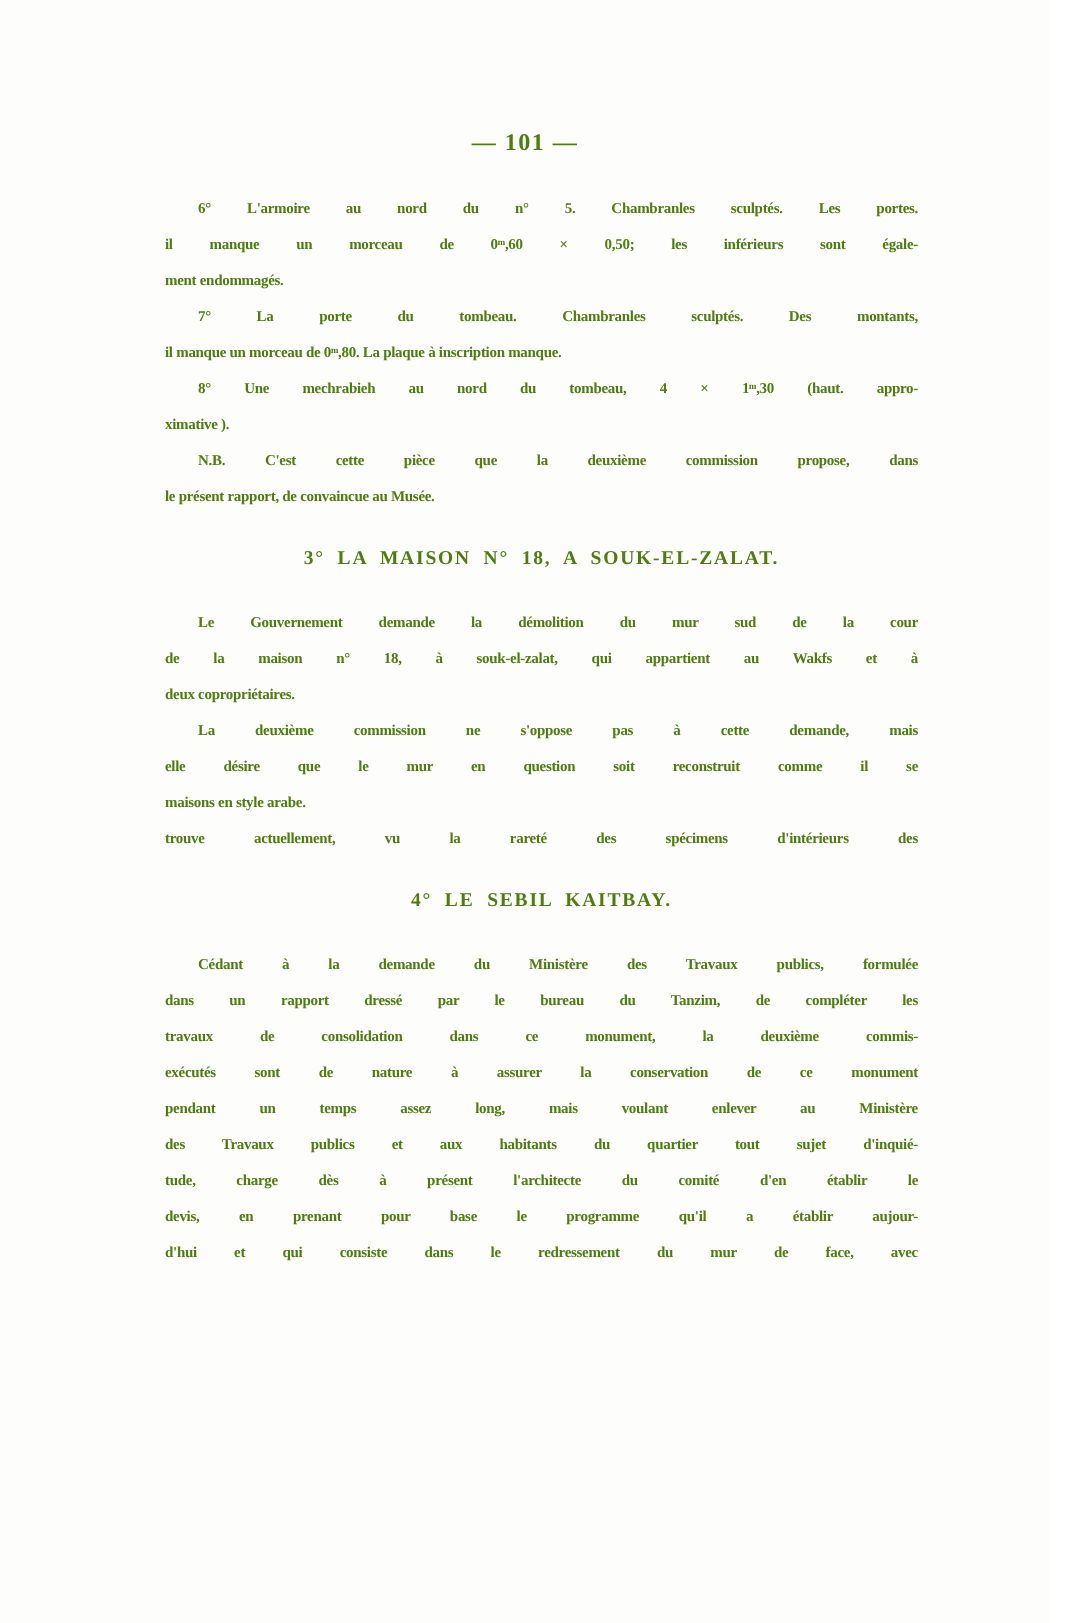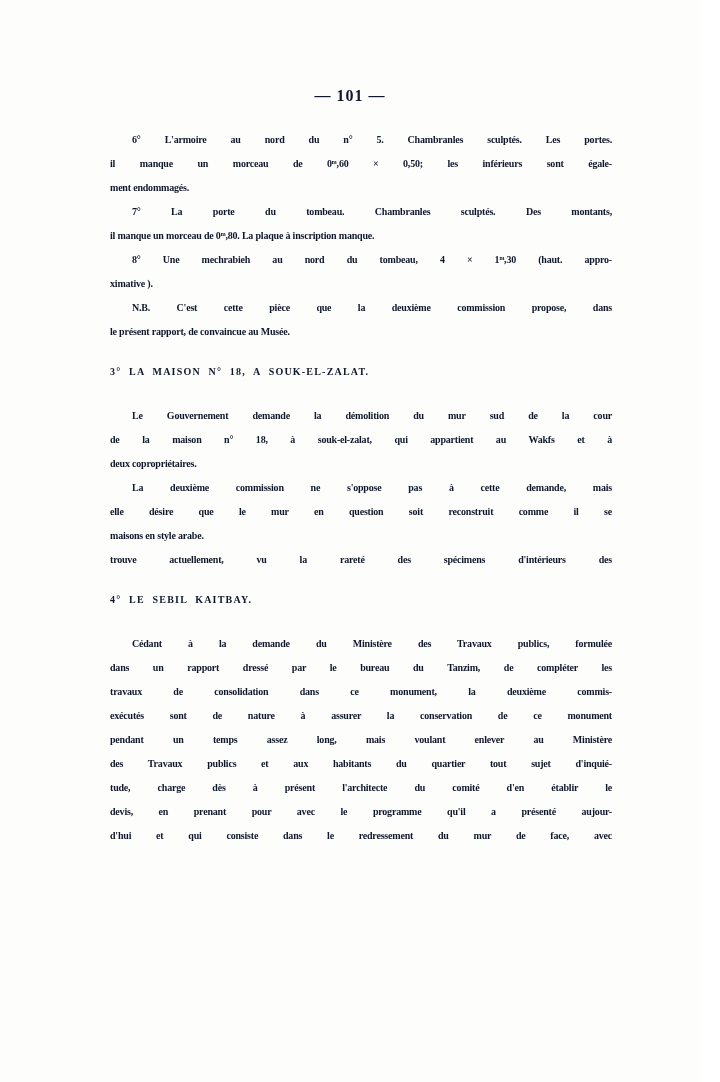--- a/index.html
+++ b/index.html
@@ -9,21 +9,21 @@
   }
   .page {
     position: relative;
     width: 700px;
     height: 1082px;
     background: #fdfdfc;
     box-sizing: border-box;
     padding-top: 86px;
     overflow: hidden;
     font-family: "Liberation Serif", "DejaVu Serif", serif;
-    color: #0f172a;
+    color: #4d7c0f;
     font-weight: bold;
   }
   .page-number {
     height: 20px;
     line-height: 20px;
     text-align: center;
     font-size: 16px;
     letter-spacing: 1px;
     margin: 0 0 22px 0;
   }
@@ -45,22 +45,22 @@
   }
   .line.first {
     text-indent: 22px;
   }
   .line.last {
     text-align-last: left;
   }
   .heading {
     height: 20px;
     line-height: 20px;
-    text-align: left;
-    font-size: 10px;
+    text-align: center;
+    font-size: 13px;
     letter-spacing: 1.2px;
     word-spacing: 4px;
     margin: 18px 0 22px 0;
   }
 </style>
 </head>
 <body>
 
 <div class="page">
   <div class="page-number">— 101 —</div>
@@ -96,17 +96,17 @@
       </div>
       <div class="heading">4° LE SEBIL KAITBAY.</div>
       <div class="paragraph">
         <div class="line first">Cédant à la demande du Ministère des Travaux publics, formulée</div>
         <div class="line">dans un rapport dressé par le bureau du Tanzim, de compléter les</div>
         <div class="line">travaux de consolidation dans ce monument, la deuxième commis-</div>
         <div class="line">exécutés sont de nature à assurer la conservation de ce monument</div>
         <div class="line">pendant un temps assez long, mais voulant enlever au Ministère</div>
         <div class="line">des Travaux publics et aux habitants du quartier tout sujet d'inquié-</div>
         <div class="line">tude, charge dès à présent l'architecte du comité d'en établir le</div>
-        <div class="line">devis, en prenant pour avec le programme qu'il a présenté aujour-</div>
+        <div class="line">devis, en prenant pour base le programme qu'il a établir aujour-</div>
         <div class="line">d'hui et qui consiste dans le redressement du mur de face, avec</div>
       </div>
     </div>
 </div>
 
 </body></html>

